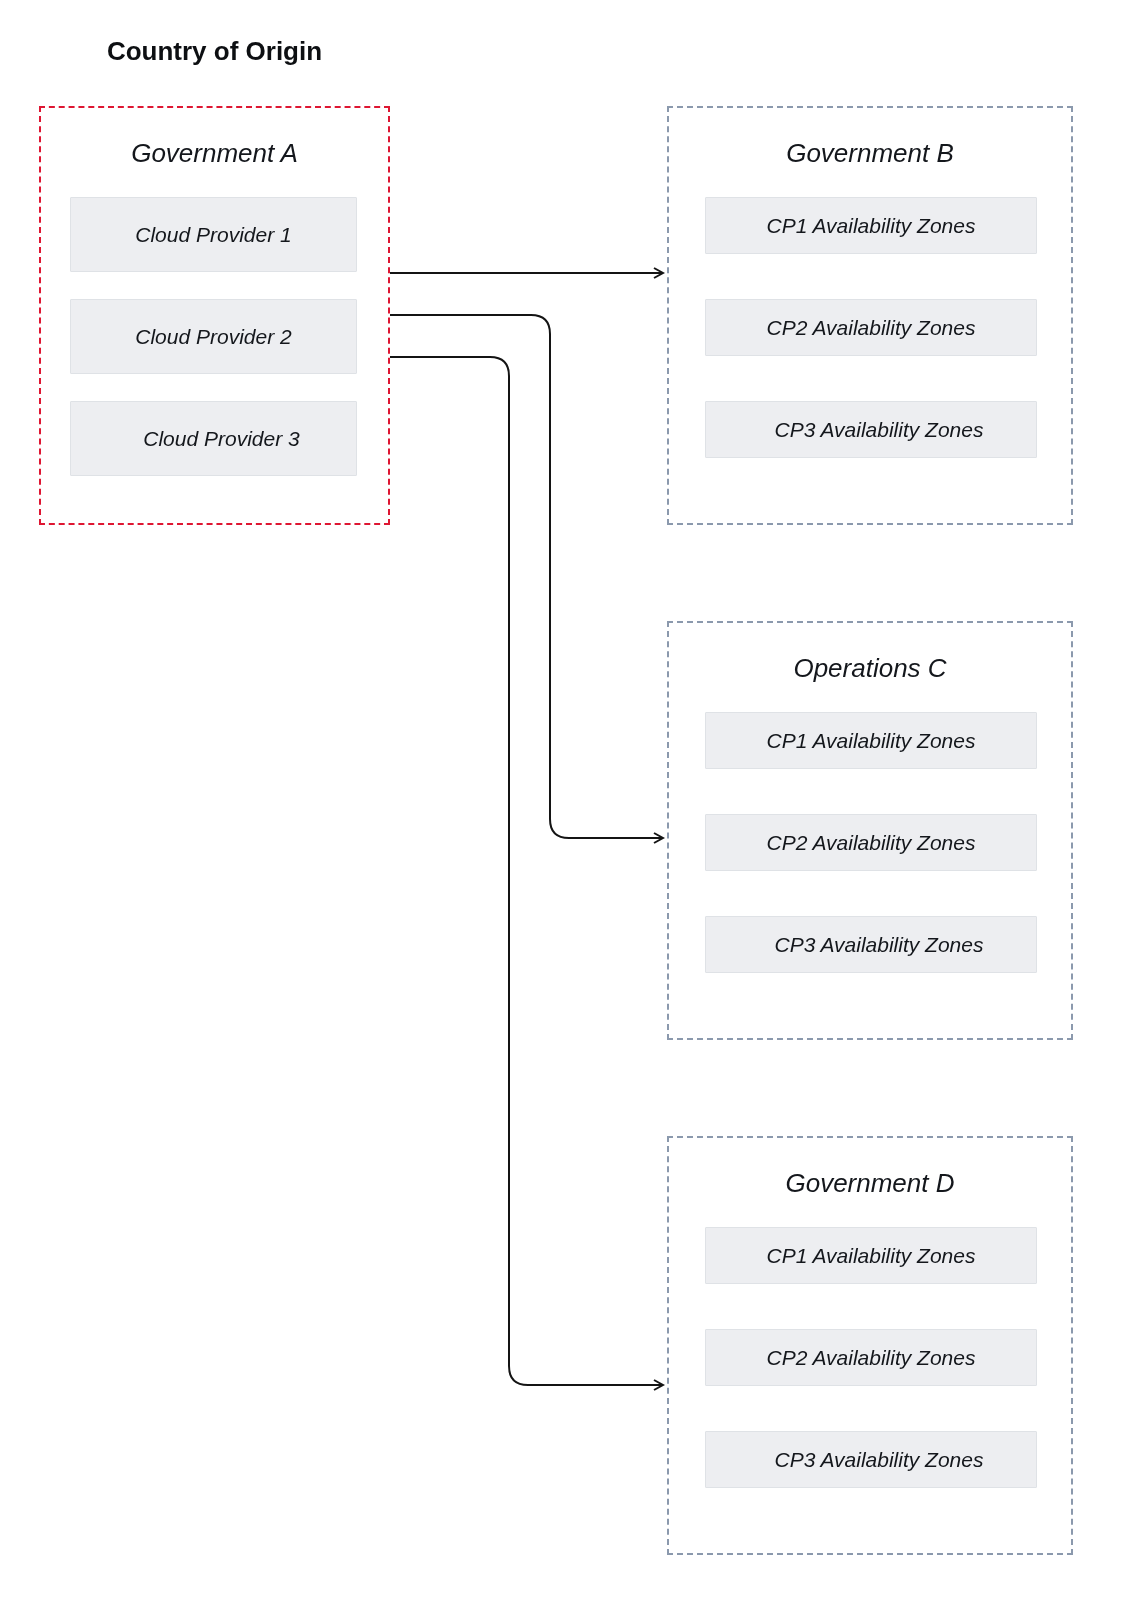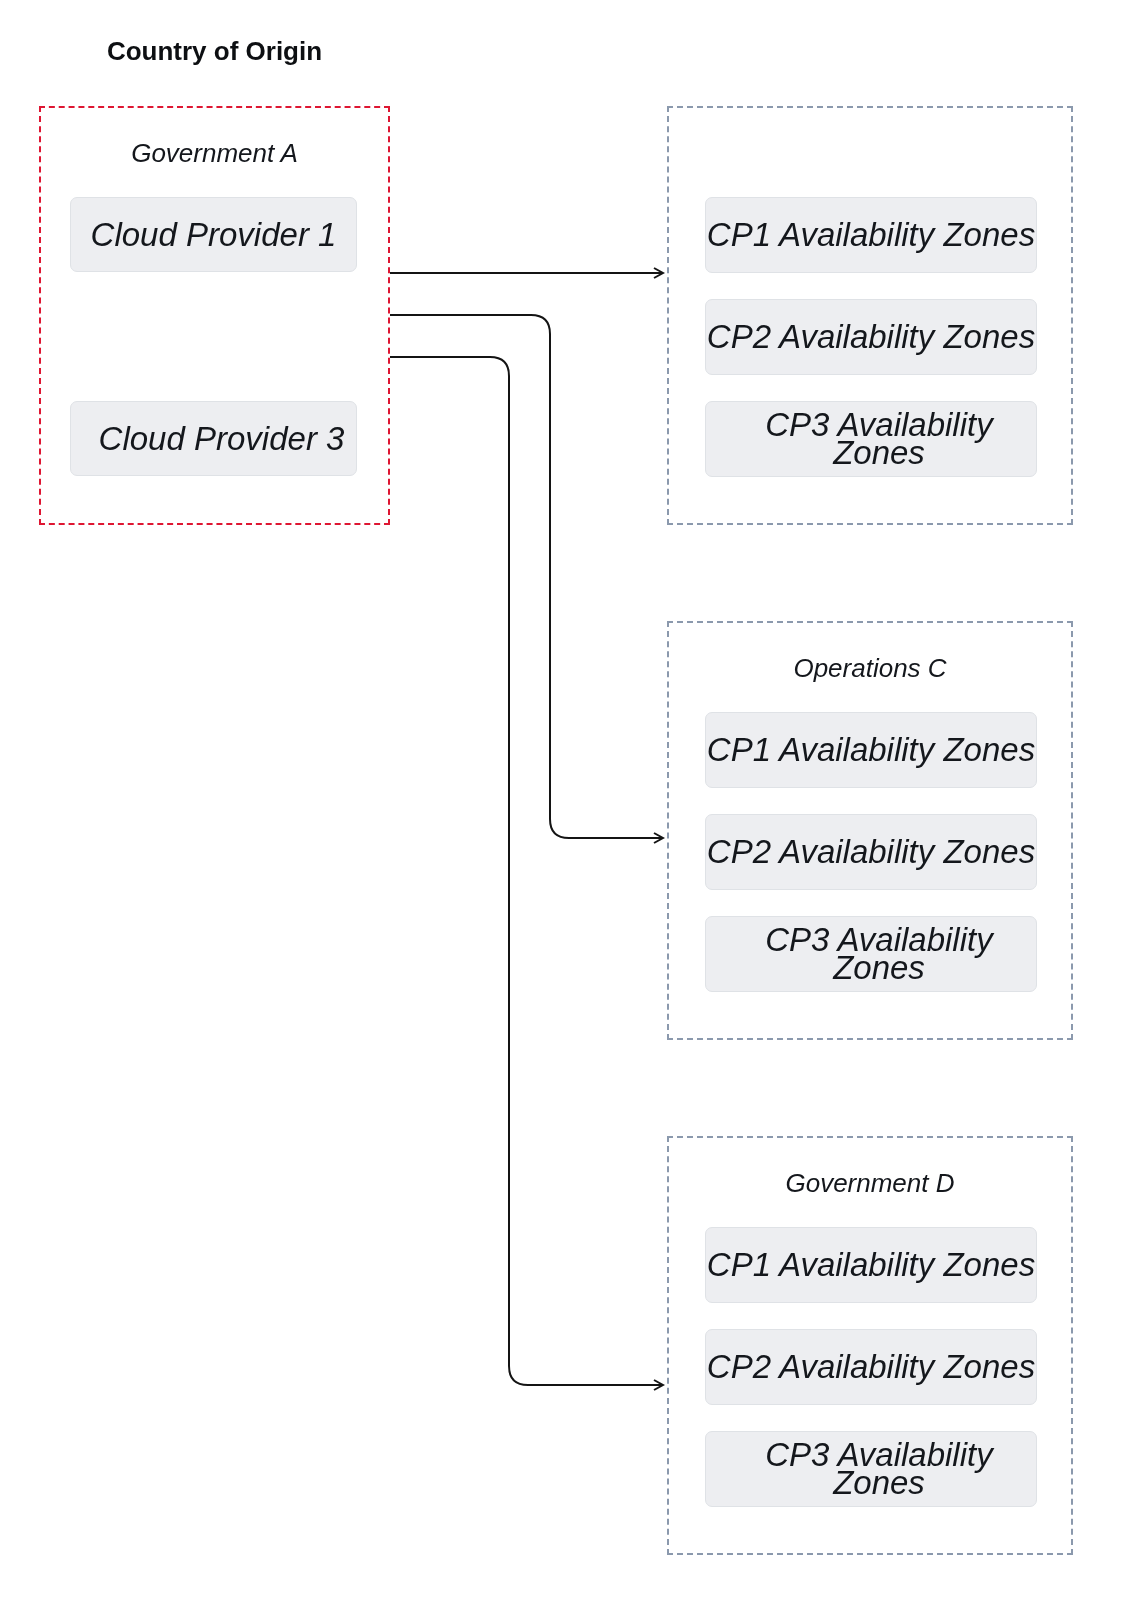--- a/index.html
+++ b/index.html
@@ -56,31 +56,31 @@
     position: absolute;
     top: 30px; left: 0; right: 0;
     text-align: center;
     font-size: 26px;
     line-height: 30px;
   }
   .node {
     position: absolute;
     background: var(--node-fill);
     border: 1px solid var(--node-border);
-    border-radius: 7px;
+    border-radius: 1px;
     display: flex;
     align-items: center;
     justify-content: center;
-    font-size: 33px;
+    font-size: 21px;
     line-height: 28px;
     text-align: center;
     color: var(--text);
   }
   .group.origin  .node { left: 29px; width: 287px; height: 75px; }
-  .group.foreign .node { left: 36px; width: 332px; height: 76px; }
+  .group.foreign .node { left: 36px; width: 332px; height: 57px; }
   .node.n1 { top: 89px; }
   .node.n2 { top: 191px; }
   .node.n3 { top: 293px; padding-left: 16px; }
 
   svg.arrows {
     position: absolute;
     left: 0; top: 0;
     width: 1124px;
     height: 1600px;
     pointer-events: none;
@@ -105,24 +105,26 @@
     <path class="connection" marker-end="url(#arrowhead)" d="M390 273 L663 273" stroke="#141414"></path>
     <path class="connection" marker-end="url(#arrowhead)" d="M390 315 L531 315 Q550 315 550 334 L550 819 Q550 838 569 838 L663 838" stroke="#141414"></path>
     <path class="connection" marker-end="url(#arrowhead)" d="M390 357 L490 357 Q509 357 509 376 L509 1366 Q509 1385 528 1385 L663 1385" stroke="#141414"></path>
   </svg>
 
   <div class="col-header left">Country of Origin</div>
 
   <div class="group origin pos-a">
     <div class="group-title">Government A</div>
     <div class="node n1">Cloud Provider 1</div>
+    <div class="node n2">Cloud Provider 2</div>
     <div class="node n3">Cloud Provider 3</div>
   </div>
 
   <div class="group foreign pos-b">
+    <div class="group-title">Government B</div>
     <div class="node n1">CP1 Availability Zones</div>
     <div class="node n2">CP2 Availability Zones</div>
     <div class="node n3">CP3 Availability Zones</div>
   </div>
 
   <div class="group foreign pos-c">
     <div class="group-title">Operations C</div>
     <div class="node n1">CP1 Availability Zones</div>
     <div class="node n2">CP2 Availability Zones</div>
     <div class="node n3">CP3 Availability Zones</div>

